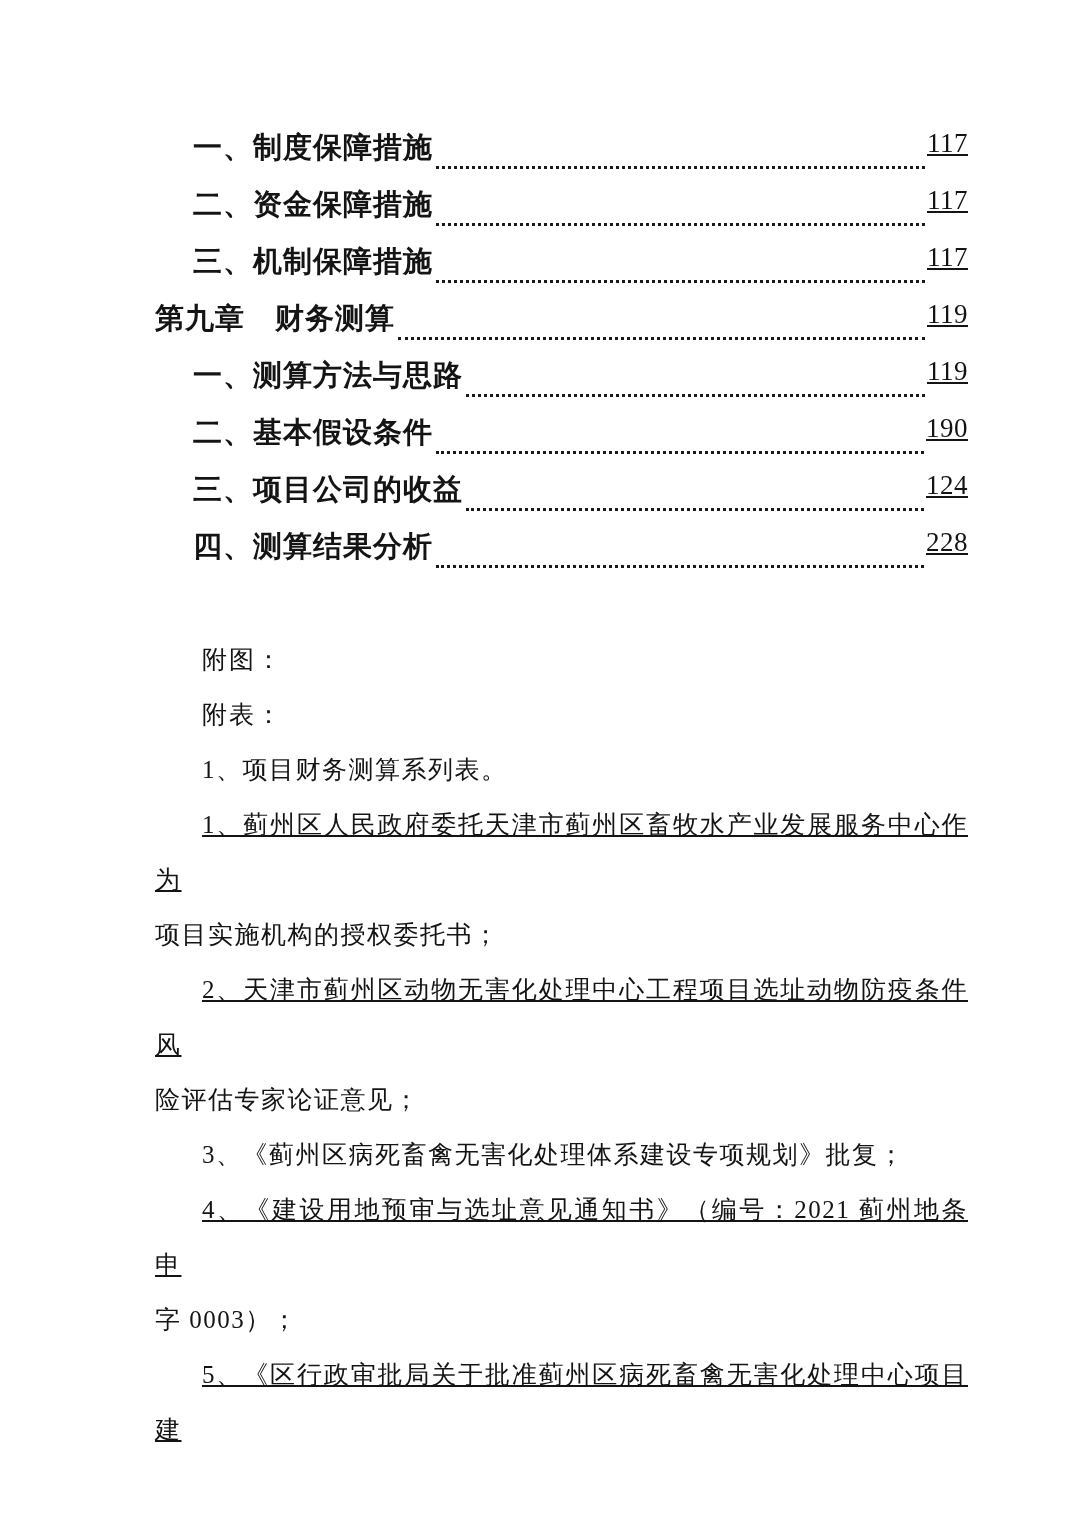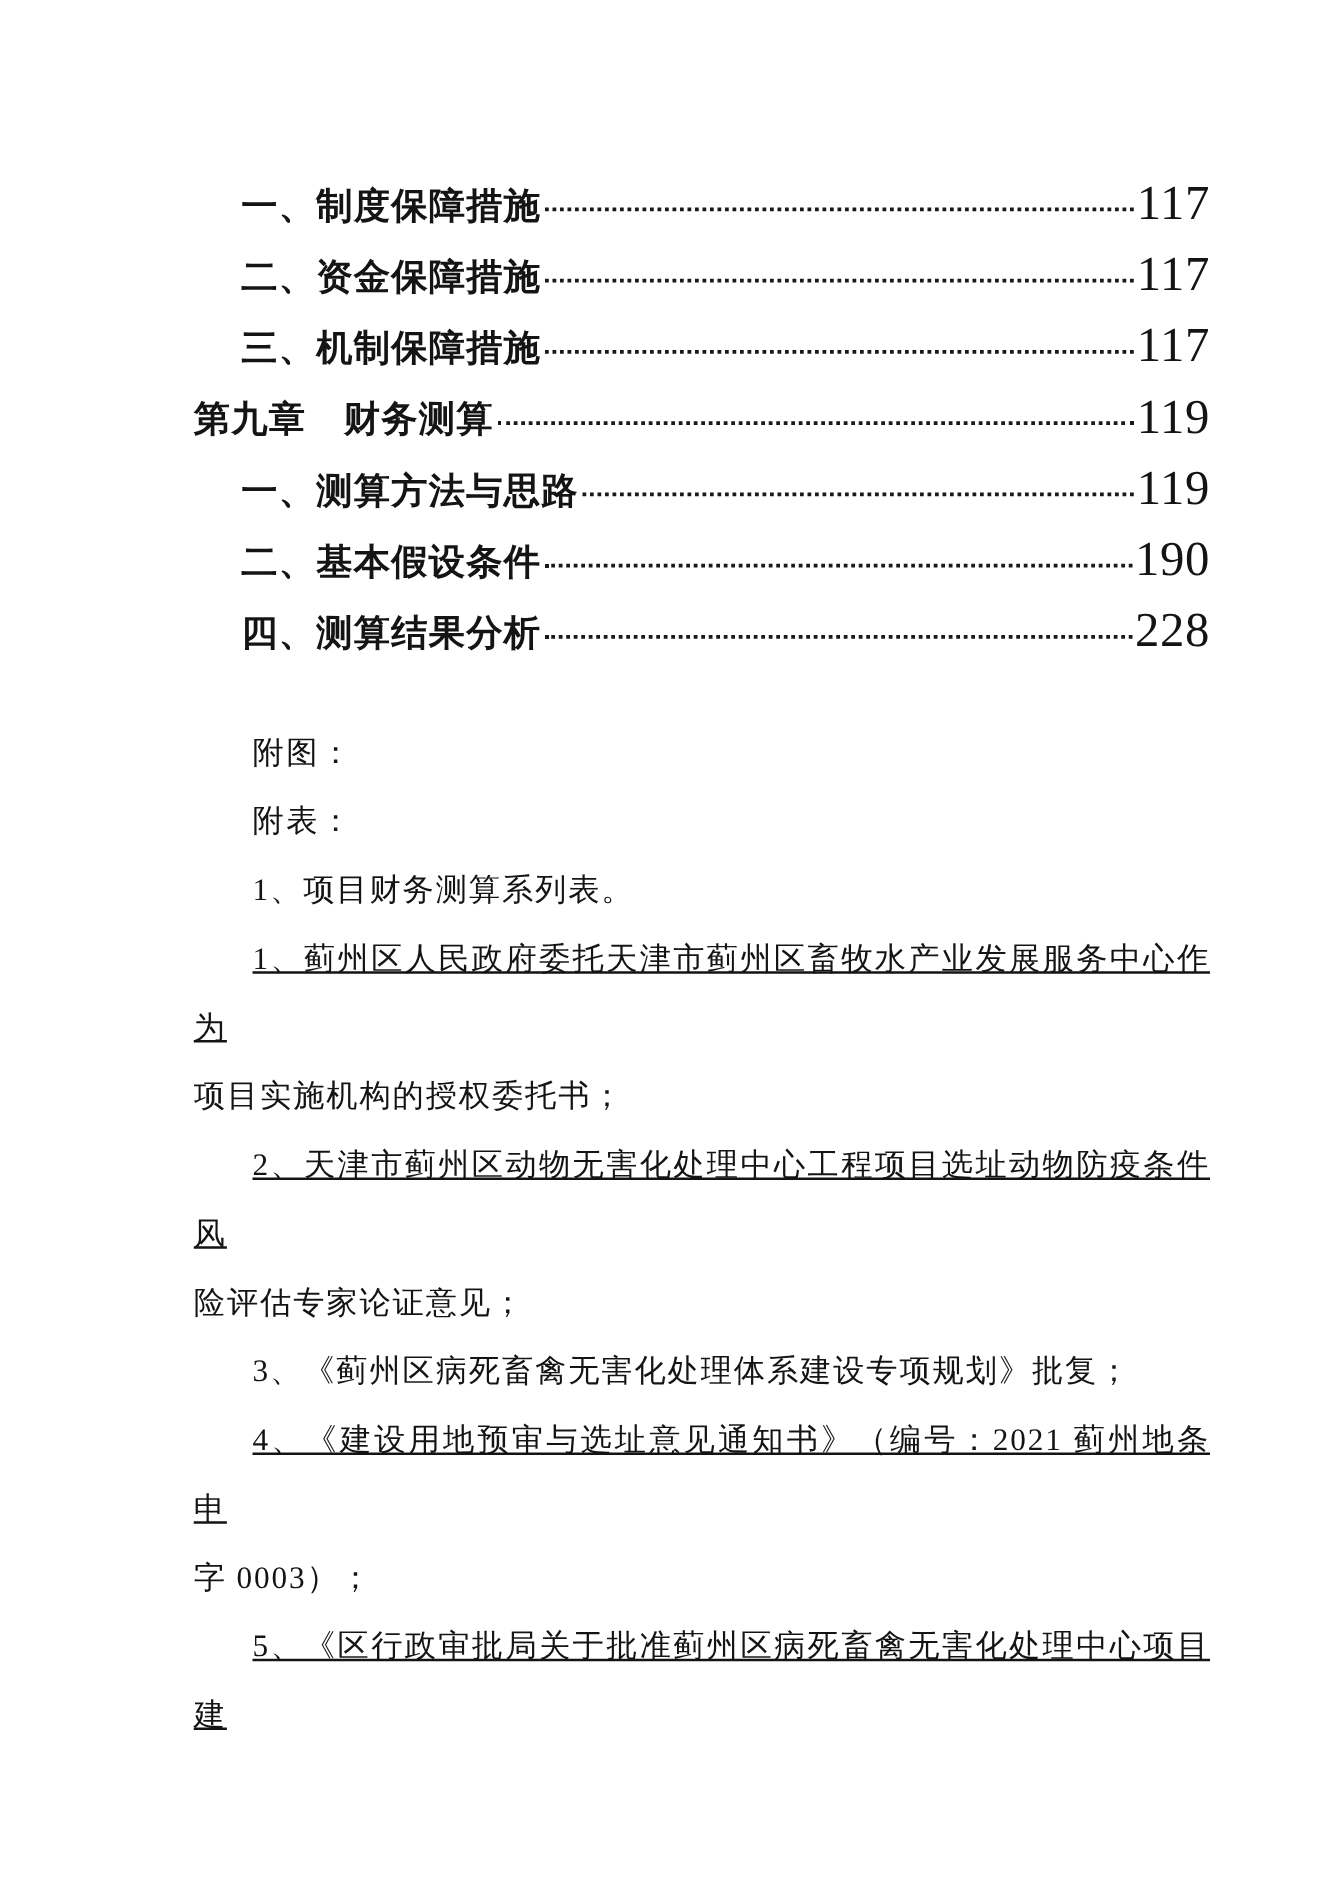--- a/index.html
+++ b/index.html
@@ -14,21 +14,21 @@
     background: #ffffff;
     box-sizing: border-box;
     padding: 128px 101px 0 155px;
     font-family: "Liberation Serif", "DejaVu Serif", serif;
     color: #141414;
     overflow: hidden;
   }
   
   .toc-row {
     display: flex;
-    align-items: flex-end;
+    align-items: flex-start;
     height: 57px;
     font-size: 29px;
     font-weight: 700;
   }
   .toc-label {
     white-space: nowrap;
     letter-spacing: 1px;
   }
   .toc-row.sub .toc-label {
     margin-left: 38px;
@@ -36,23 +36,24 @@
   .leader {
     flex: 1 1 auto;
     align-self: flex-end;
     height: 0;
     border-bottom: 3.4px dotted #191919;
     margin: 0 2px 16px 3px;
     min-width: 30px;
   }
   .toc-num {
     font-weight: 400;
-    font-size: 39px;
+    font-size: 27px;
     letter-spacing: 0.5px;
     white-space: nowrap;
+    text-decoration: underline;
   }
   
   .body-sec {
     margin-top: 48px;
     font-size: 25px;
   }
   .bline {
     width: 813px;
     line-height: 55px;
     letter-spacing: 1.5px;
@@ -108,20 +109,25 @@
       <span class="leader"></span>
       <span class="toc-num">119</span>
     </div>
 
     <div class="toc-row sub">
       <span class="toc-label">二、基本假设条件</span>
       <span class="leader"></span>
       <span class="toc-num">190</span>
     </div>
 
+    <div class="toc-row sub">
+      <span class="toc-label">三、项目公司的收益</span>
+      <span class="leader"></span>
+      <span class="toc-num">124</span>
+    </div>
 
     <div class="toc-row sub">
       <span class="toc-label">四、测算结果分析</span>
       <span class="leader"></span>
       <span class="toc-num">228</span>
     </div>
 
   </div>
 
   <div class="body-sec">

